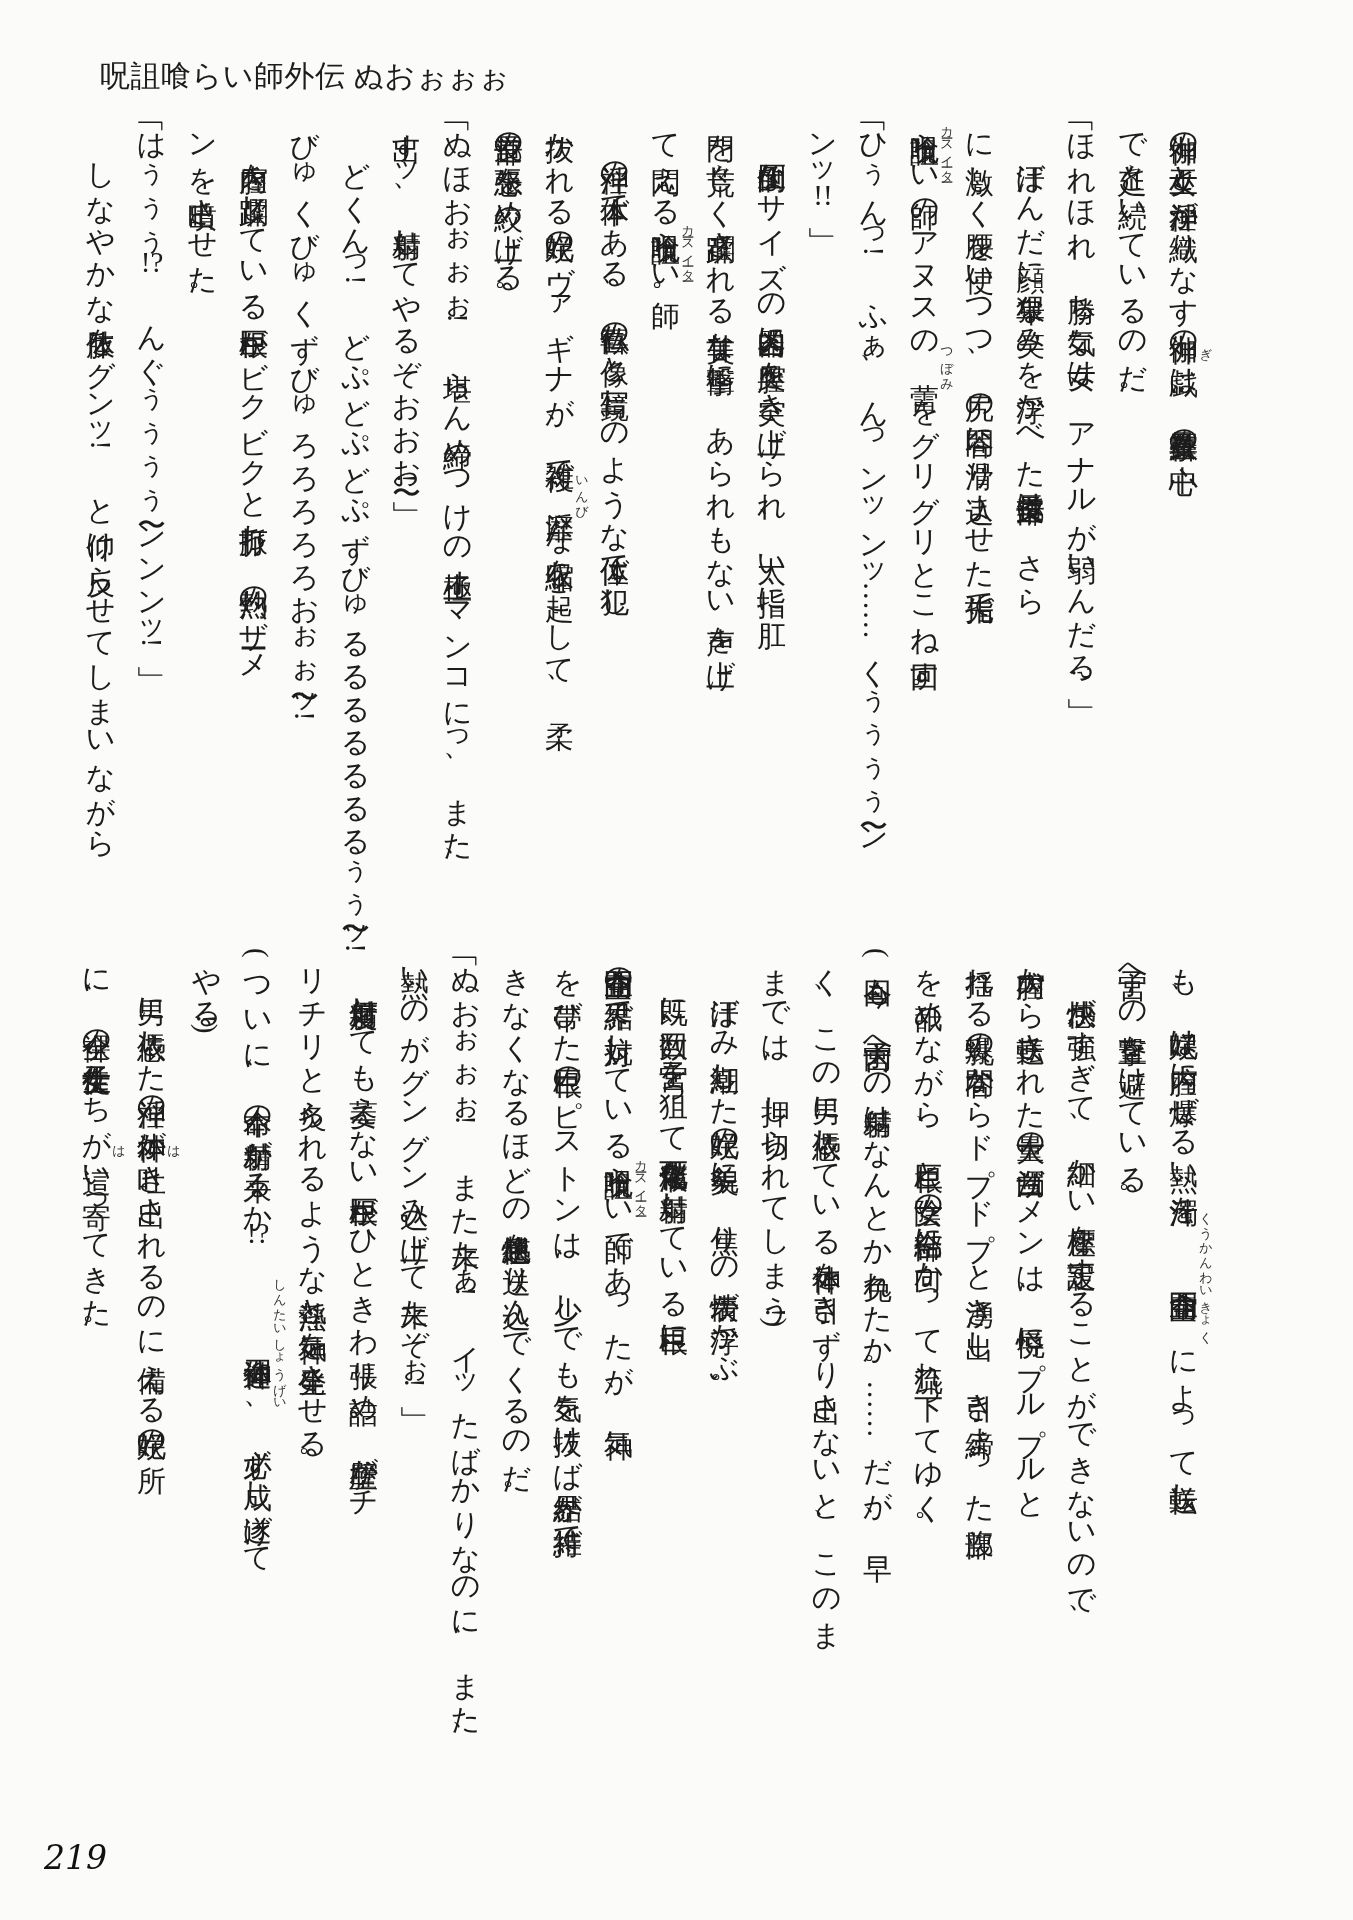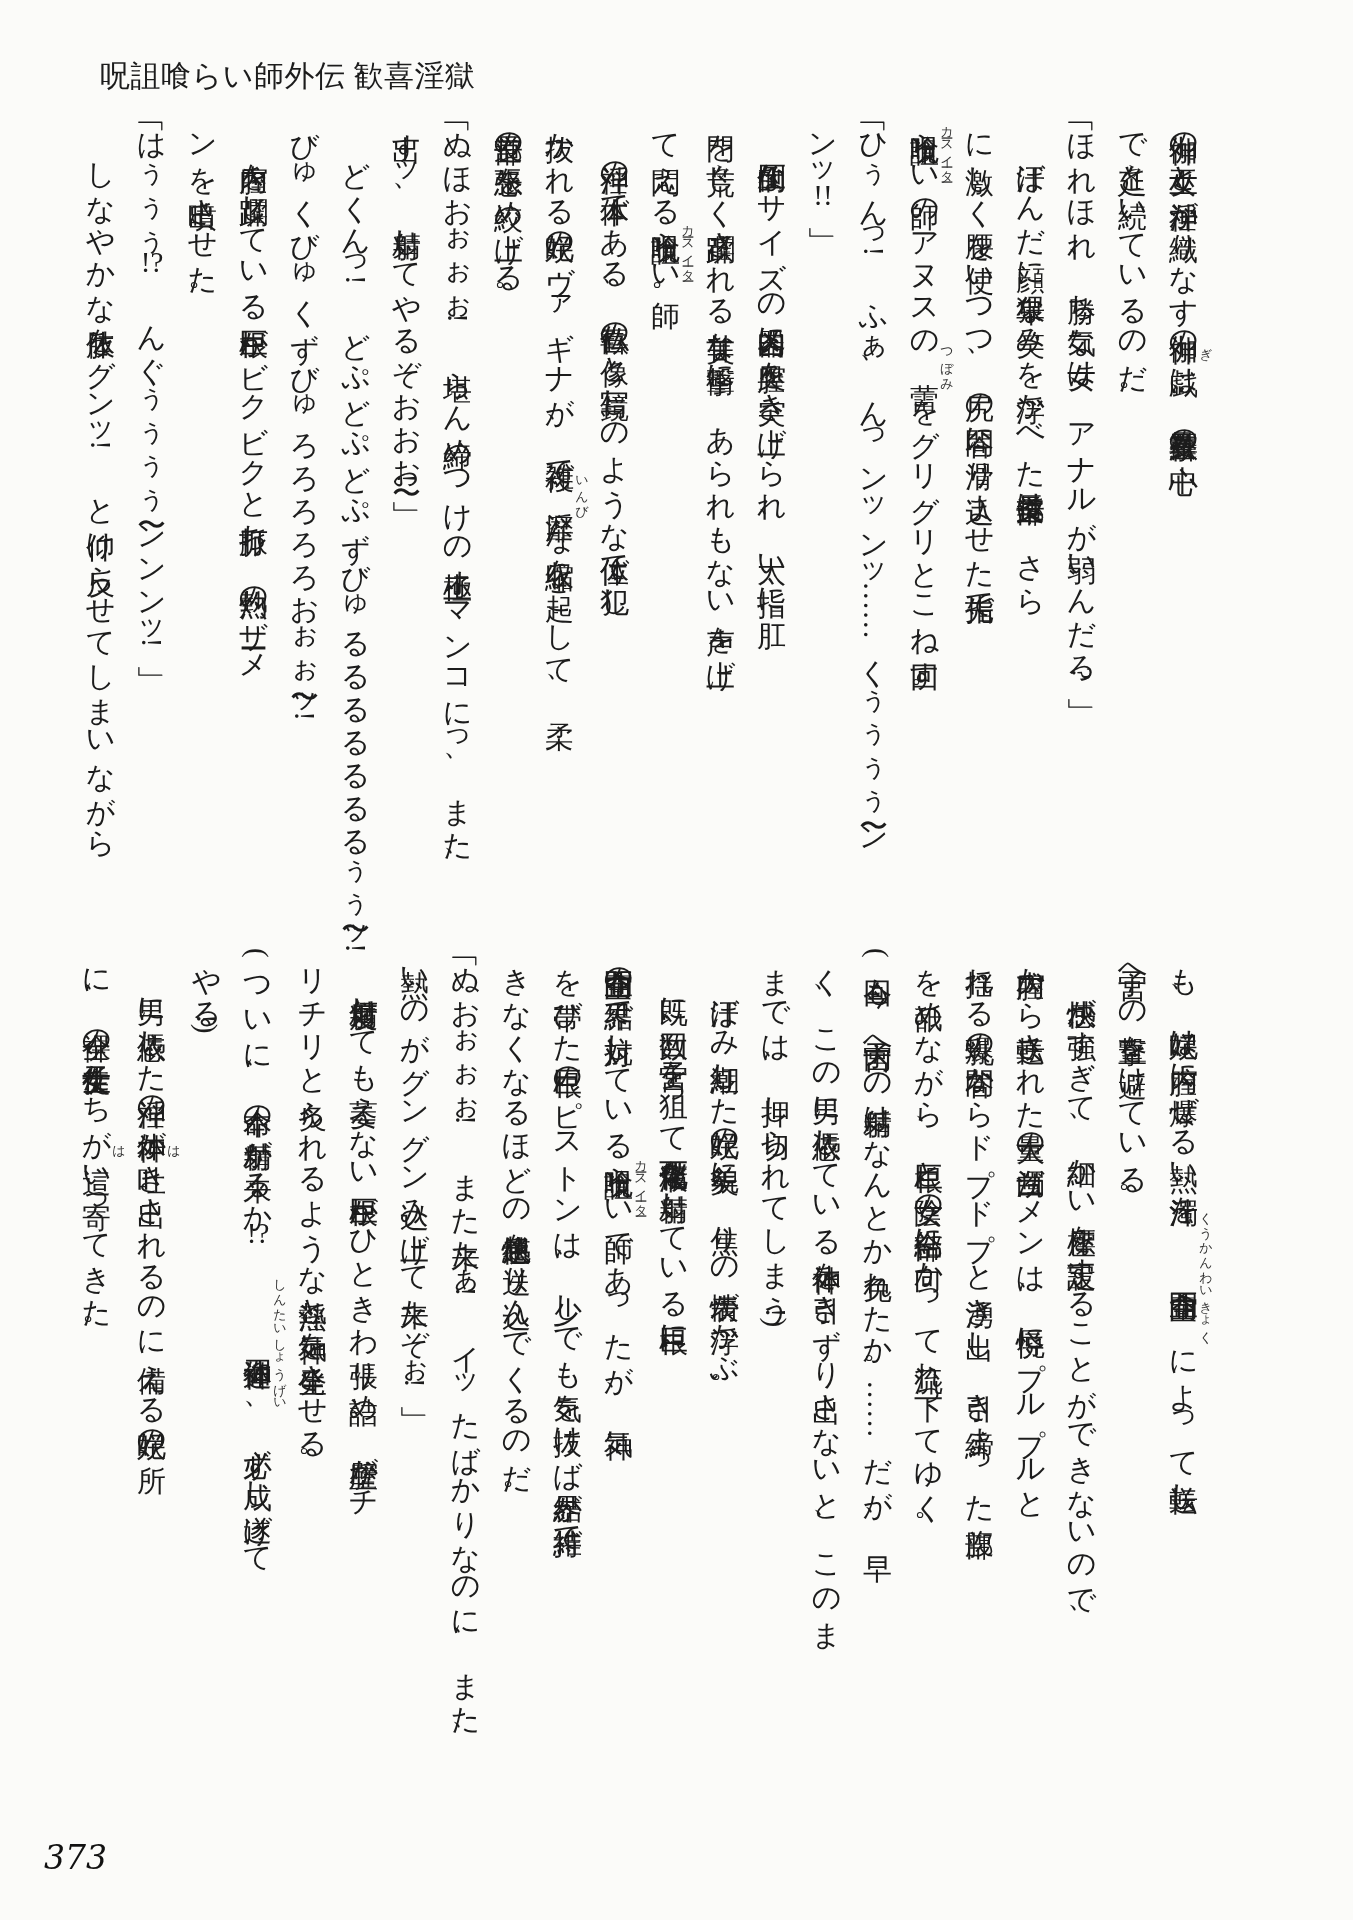--- a/index.html
+++ b/index.html
@@ -56,21 +56,21 @@
     left: 44px;
     font-size: 33px;
     font-style: italic;
     font-family: "DejaVu Serif", serif;
     color: #111;
   }
 </style>
 </head>
 <body>
 
-<div class="running-head">呪詛喰らい師外伝 歓喜淫獄</div>
+<div class="running-head">呪詛喰らい師外伝 ぬおぉぉぉ</div>
 
 <div class="band band-upper">
     <p>神伽の巫女と淫神が織りなす神伽の<ruby>戯<rt>ぎ</rt></ruby>は、歓喜曼荼羅の中心</p>
     <p>で延々と続いているのだ。</p>
     <p>「ほれほれ、勝ち気な女は、アナルが弱いんだろ?」</p>
     <p class="indent">汗ばんだ顔に卑猥な笑みを浮かべた柔道部長は、さら</p>
     <p>に激しく腰を使いつつ、尻の谷間に滑り込ませた指先で、</p>
     <p><ruby>呪詛喰らい師<rt>カースイーター</rt></ruby>のアヌスの<ruby>蕾<rt>つぼみ</rt></ruby>をグリグリとこね回す。</p>
     <p>「ひぅんっ!　ふぁ、んっンッンッ……くぅぅぅぅ〜ン</p>
     <p>ンッ<span class="tcy">!!</span>」</p>
@@ -108,13 +108,13 @@
     <p>「ぬおぉぉぉ!　また来たぁ!　イッたばかりなのに、また、</p>
     <p>熱いのがグングン込み上げて来たぞぉ!」</p>
     <p class="indent">何度射精しても萎えない巨根がひときわ張り詰め、膣壁がチ</p>
     <p>リチリと炙られるような淫熱と神気を発生させる。</p>
     <p>(ついに、本命の射精が来るか<span class="tcy">!?</span>　<ruby>神体召迎<rt>しんたいしょうげい</rt></ruby>、必ず成し遂げて</p>
     <p>やる!)</p>
     <p class="indent">男に憑依した淫神の神体が<ruby>吐<rt>は</rt></ruby>き出されるのに備える咲妃の所</p>
     <p>に、全裸の女子生徒たちが<ruby>這<rt>は</rt></ruby>い寄ってきた。</p>
   </div>
 
-<div class="page-num">373</div>
+<div class="page-num">219</div>
 
 </body></html>

